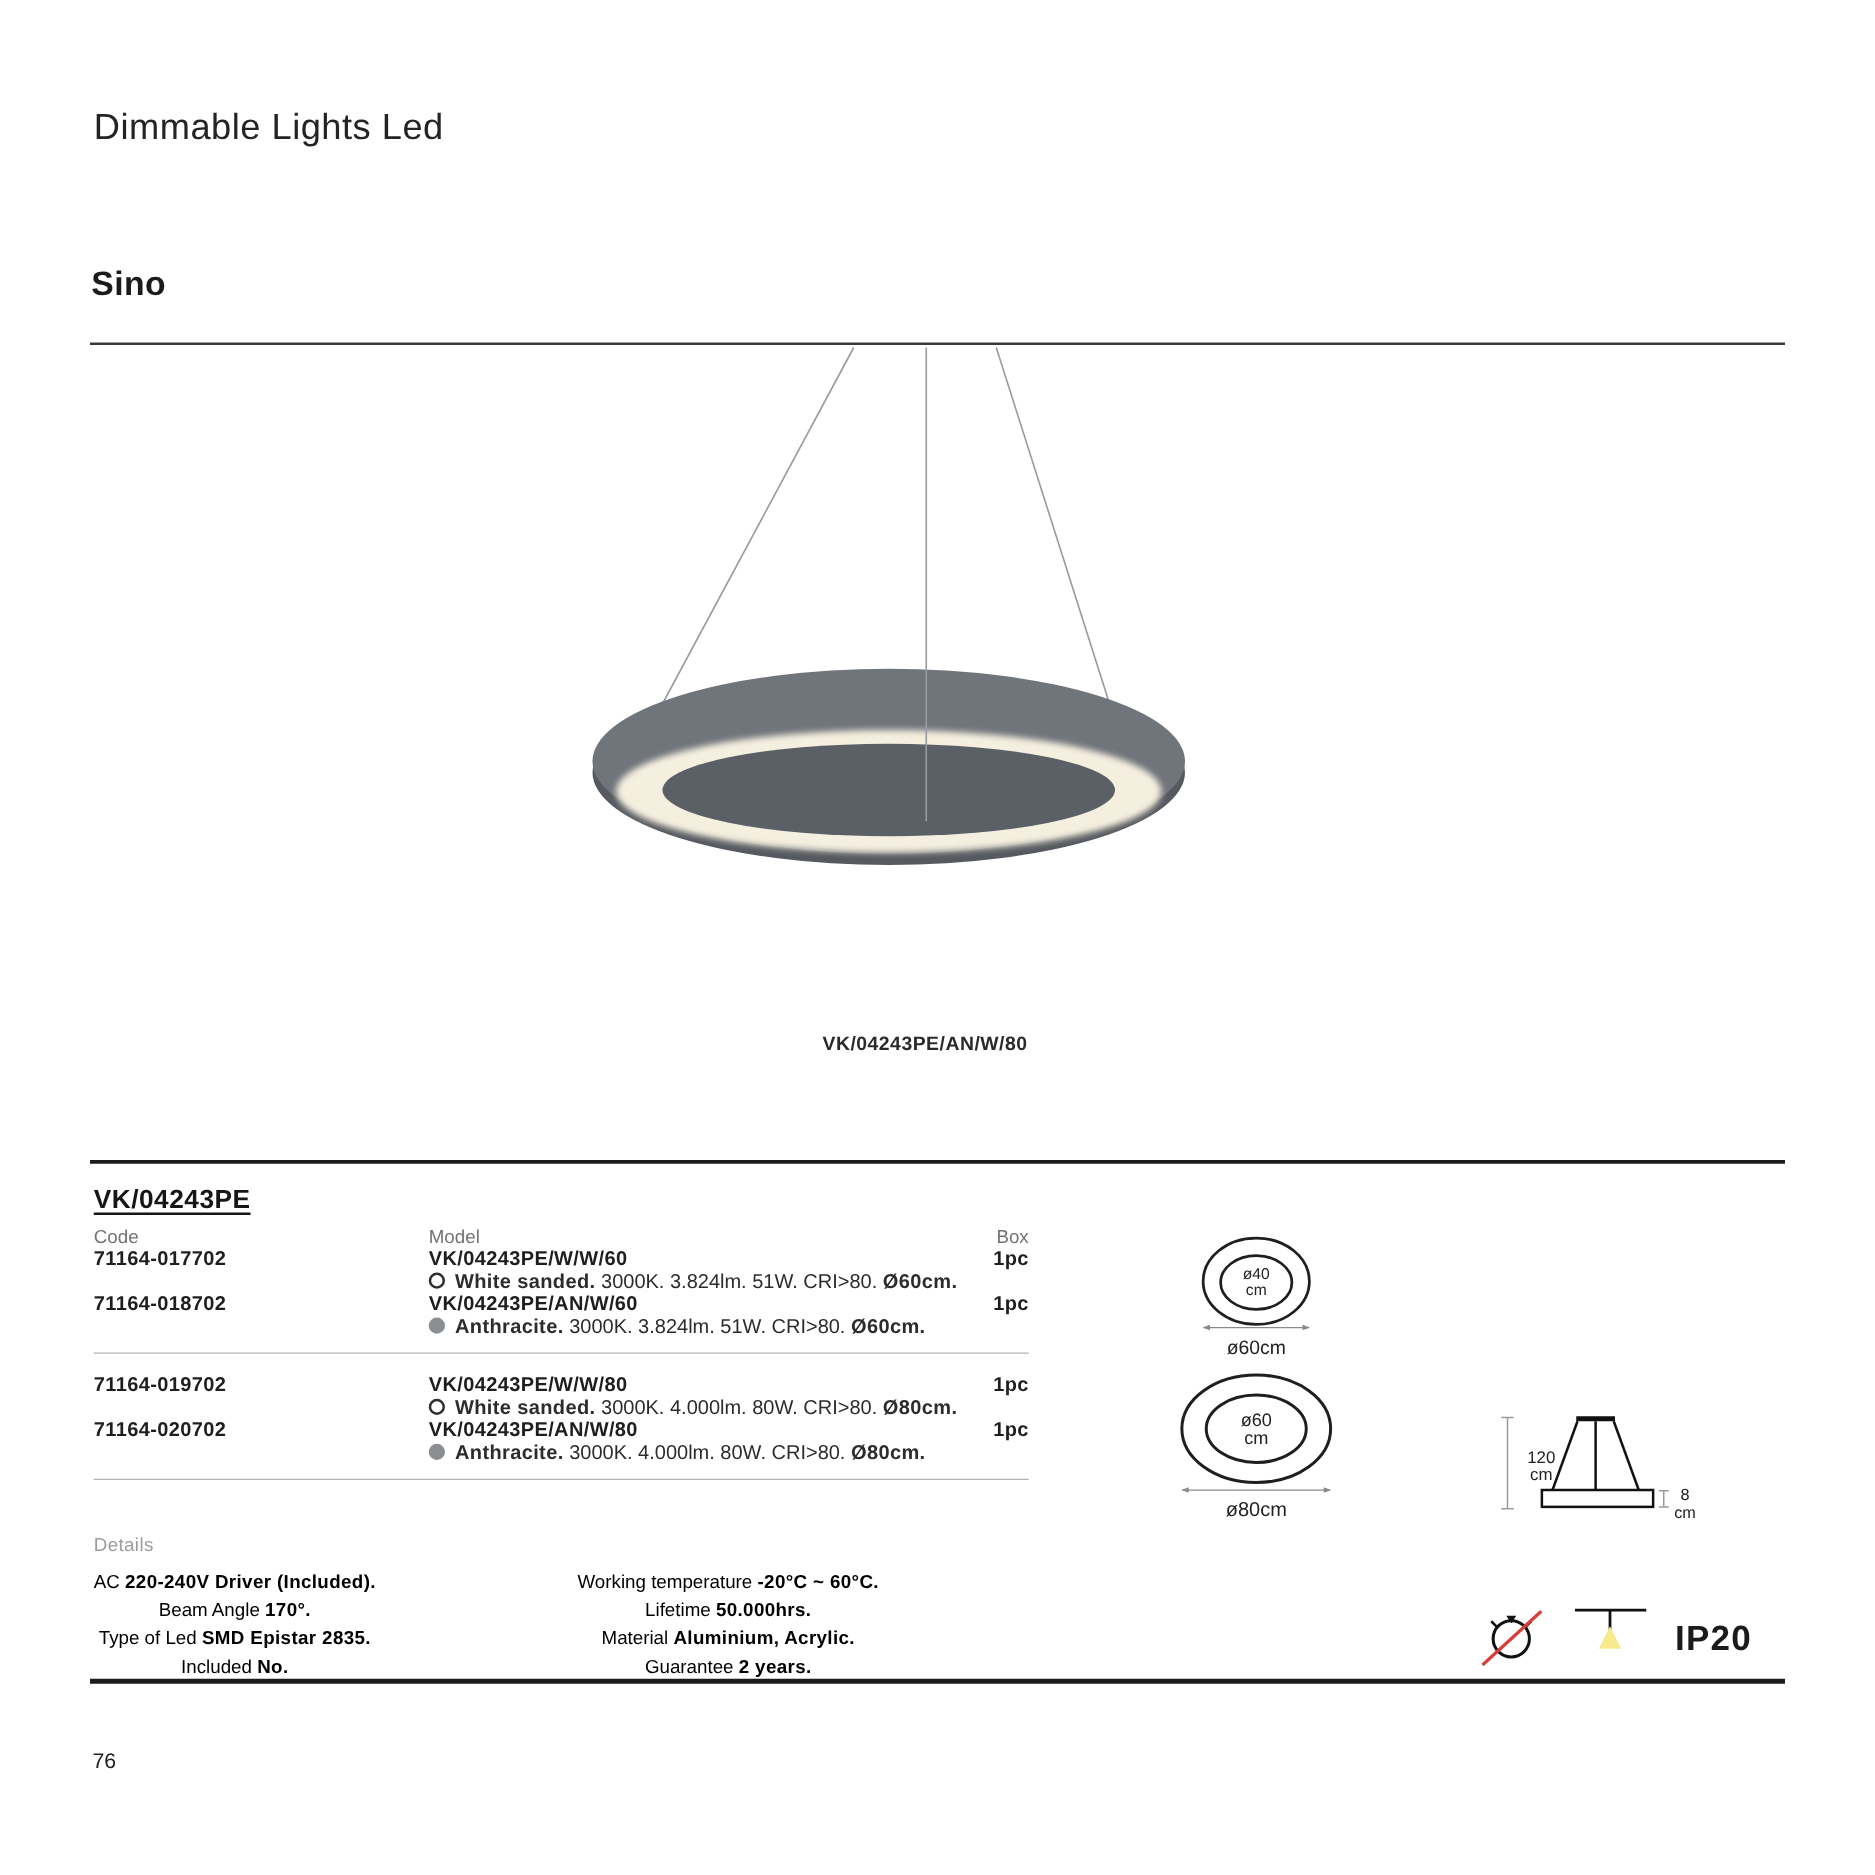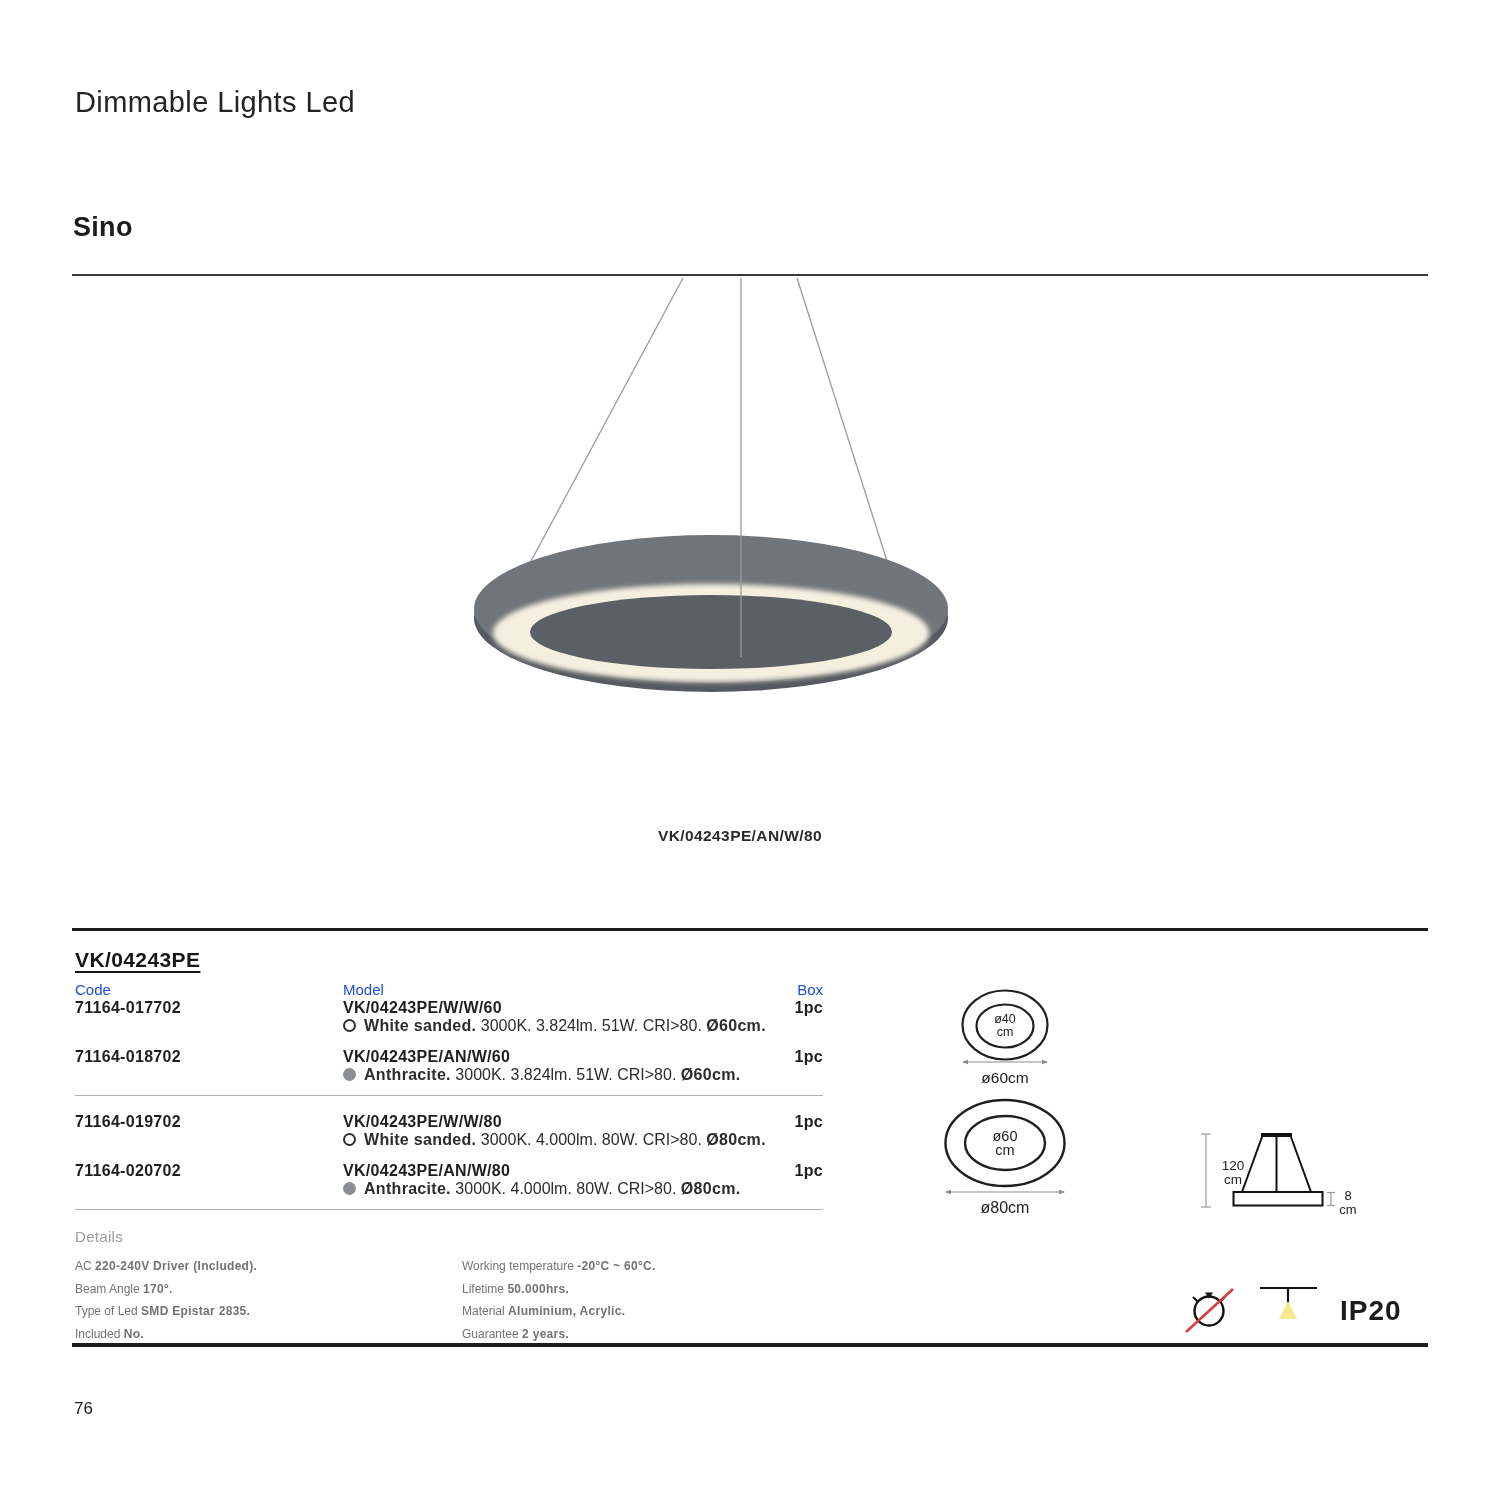--- a/index.html
+++ b/index.html
@@ -26,33 +26,33 @@
   .family {
     position:absolute; left:75px; top:948px;
     font-size:21px; font-weight:700; text-decoration:underline;
     text-underline-offset:4px; letter-spacing:.4px; color:#161616;
   }
   .table { position:absolute; left:75px; top:981px; width:748px; font-size:16px; line-height:17.5px; }
   .tline1 { display:flex; }
   .tcodecol { width:268px; flex:0 0 268px; }
   .tmodelcol { flex:1 1 auto; }
   .tboxcol { flex:0 0 70px; text-align:right; }
-  .thead { font-weight:400; color:#1d4ed8; font-size:15px; }
+  .thead { font-weight:400; color:#737373; font-size:15px; }
   .b { font-weight:700; letter-spacing:.3px; }
-  .trow + .trow { margin-top:13px; }
+  .trow + .trow { }
   .thead + .trow { margin-top:0; }
   .tline2 { margin-top:1px; margin-left:268px; color:#2c2c2c; }
   .tdivider { height:1px; background:#b3b3b3; margin:11px 0 17px 0; }
   .swatch {
     display:inline-block; width:13px; height:13px; border-radius:50%;
     border:2px solid #2f2f2f; background:#ffffff; vertical-align:-1px; margin-right:8px;
   }
   .swatch[data-swatch="anthracite"] { background:#8b8e92; border-color:#8b8e92; }
   .details-label { position:absolute; left:75px; top:1228px; font-size:15px; color:#9c9c9c; letter-spacing:.3px;text-align:right; }
-  .details-col { position:absolute; top:1255px; font-size:12px; line-height:22.5px; color:#737373; }
+  .details-col { position:absolute; top:1255px; font-size:15px; line-height:22.5px; color:#000000;text-align:center; }
   .details-col.left { left:75px; }
   .details-col.right { left:462px; }
   .diag { position:absolute; }
   .diag text { font-family:"Liberation Sans", sans-serif; fill:#222222; }
   .ip-badge {
     position:absolute; left:1340px; top:1295px;
     font-size:28px; font-weight:700; color:#1b1b1b; letter-spacing:1px;
   }
   .pagenum { position:absolute; left:74px; top:1387px; font-size:17px; font-weight:400; color:#222;margin-top:12px; }
 </style>

